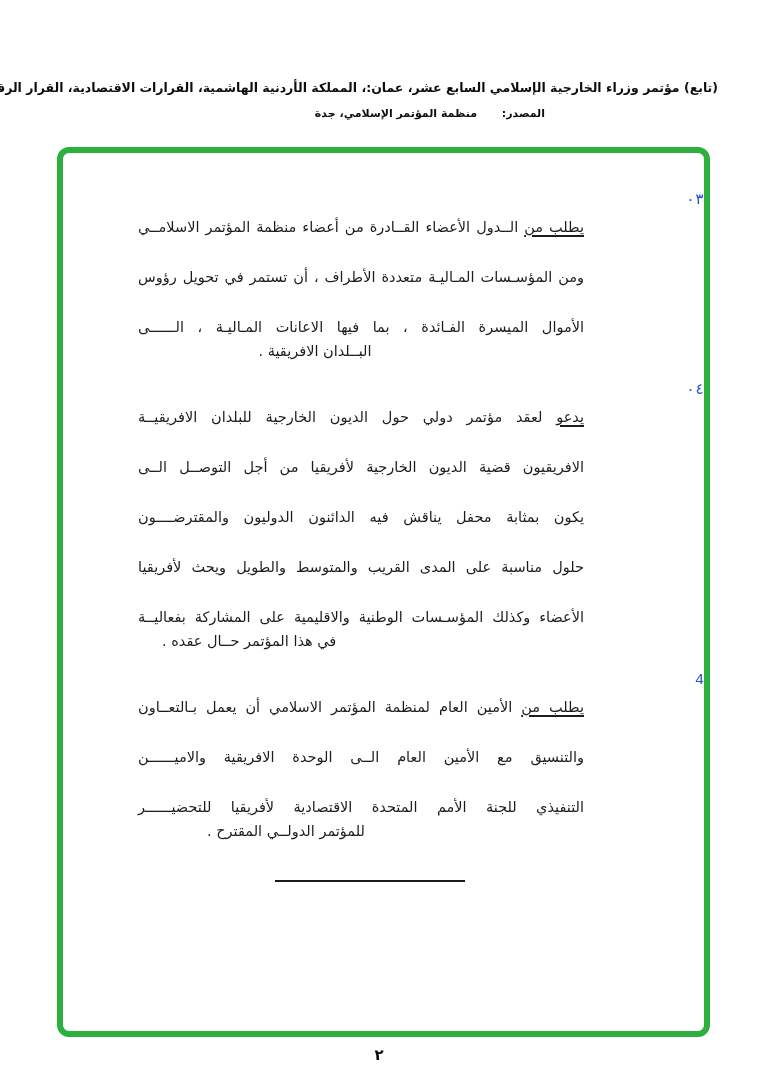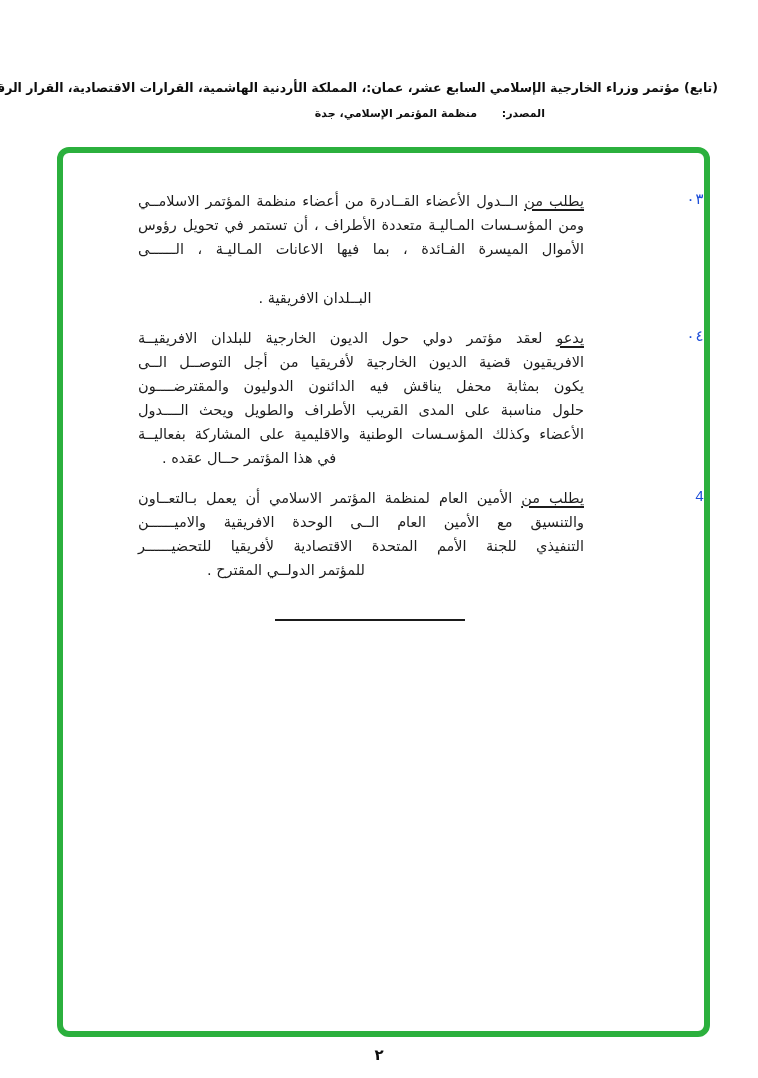--- a/index.html
+++ b/index.html
@@ -62,22 +62,23 @@
     padding-left: 75px;
     font-size: 14.5px;
     line-height: 24px;
     color: #1c1c1c;
   }
   .ln { direction: rtl; }
   .ln.j {
     text-align: justify;
     text-align-last: justify;
     text-justify: inter-word;
+    margin-top: 26px;
   }
-  .ln.last-c1 { text-align: center; transform: translateX(-46px); margin-top: 25px; }
+  .ln.last-c1 { text-align: center; transform: translateX(-46px); }
   .ln.last-l  { text-align: left; margin-left: 24px; }
   .ln.last-c2 { text-align: center; transform: translateX(-75px); }
   .u { text-decoration: underline; text-underline-offset: 3px; text-decoration-thickness: 1.5px; }
 
   .separator {
     width: 190px; height: 0;
     border-top: 2px solid #1b1b1b;
     margin: 37px 239px 0 auto;
   }
 
@@ -115,21 +116,21 @@
         <div class="ln last-c1">البــلدان الافريقية .</div>
       </div>
     </div>
 
     <div class="res">
       <div class="num">٠٤</div>
       <div class="txt">
         <div class="ln j"><span class="u">يدعو</span> <span>لعقد مؤتمر دولي حول الديون الخارجية للبلدان الافريقيــة</span></div>
         <div class="ln j">الافريقيون قضية الديون الخارجية لأفريقيا من أجل التوصــل الــى</div>
         <div class="ln j">يكون بمثابة محفل يناقش فيه الدائنون الدوليون والمقترضــــون</div>
-        <div class="ln j">حلول مناسبة على المدى القريب الأطراف والطويل ويحث الــــدول</div>
+        <div class="ln j">حلول مناسبة على المدى القريب والمتوسط والطويل ويحث لأفريقيا</div>
         <div class="ln j">الأعضاء وكذلك المؤسـسات الوطنية والاقليمية على المشاركة بفعاليــة</div>
         <div class="ln last-l">في هذا المؤتمر حــال عقده .</div>
       </div>
     </div>
 
     <div class="res">
       <div class="num">4</div>
       <div class="txt">
         <div class="ln j"><span class="u">يطلب من</span> <span>الأمين العام لمنظمة المؤتمر الاسلامي أن يعمل بـالتعــاون</span></div>
         <div class="ln j">والتنسيق مع الأمين العام الــى الوحدة الافريقية والاميــــــن</div>

